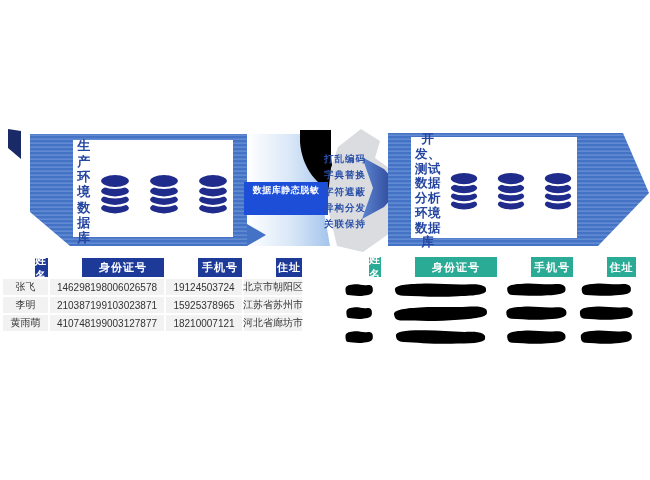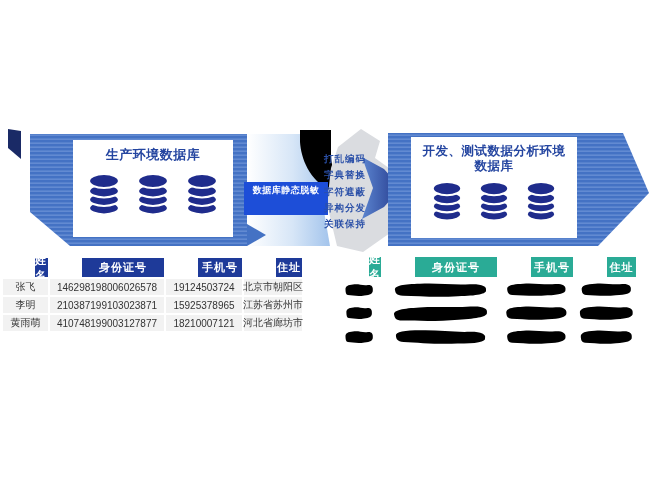--- a/index.html
+++ b/index.html
@@ -1,21 +1,21 @@
 <!DOCTYPE html>
 <html><head>
 <meta charset="utf-8">
 <style>
   html,body{margin:0;padding:0;background:#fff;}
   .canvas{position:relative;width:650px;height:480px;background:#fff;overflow:hidden;
           font-family:"Liberation Sans","DejaVu Sans",sans-serif;}
   svg.bg{position:absolute;left:0;top:0;}
 
   
-  .env-card{position:absolute;background:#fff;display:flex;flex-direction:column;align-items:center;}
+  .env-card{position:absolute;background:#fff;display:flex;flex-direction:row;align-items:center;}
   .env-title{color:#2445a0;font-weight:bold;font-size:13px;line-height:1.18;text-align:center;margin-top:7px;letter-spacing:.5px;}
   .db-row{display:flex;gap:9px;margin-top:8px;align-items:flex-end;justify-content:center;}
   .db-icon{width:40px;height:46px;display:block;}
 
   
   .mask-btn{position:absolute;left:244px;top:182px;width:84px;height:33px;background:#1d4ed8;
             color:#fff;font-size:9px;font-weight:bold;text-align:center;line-height:17px;letter-spacing:.5px;}
 
   
   .steps{position:absolute;left:324px;top:151px;width:54px;}

